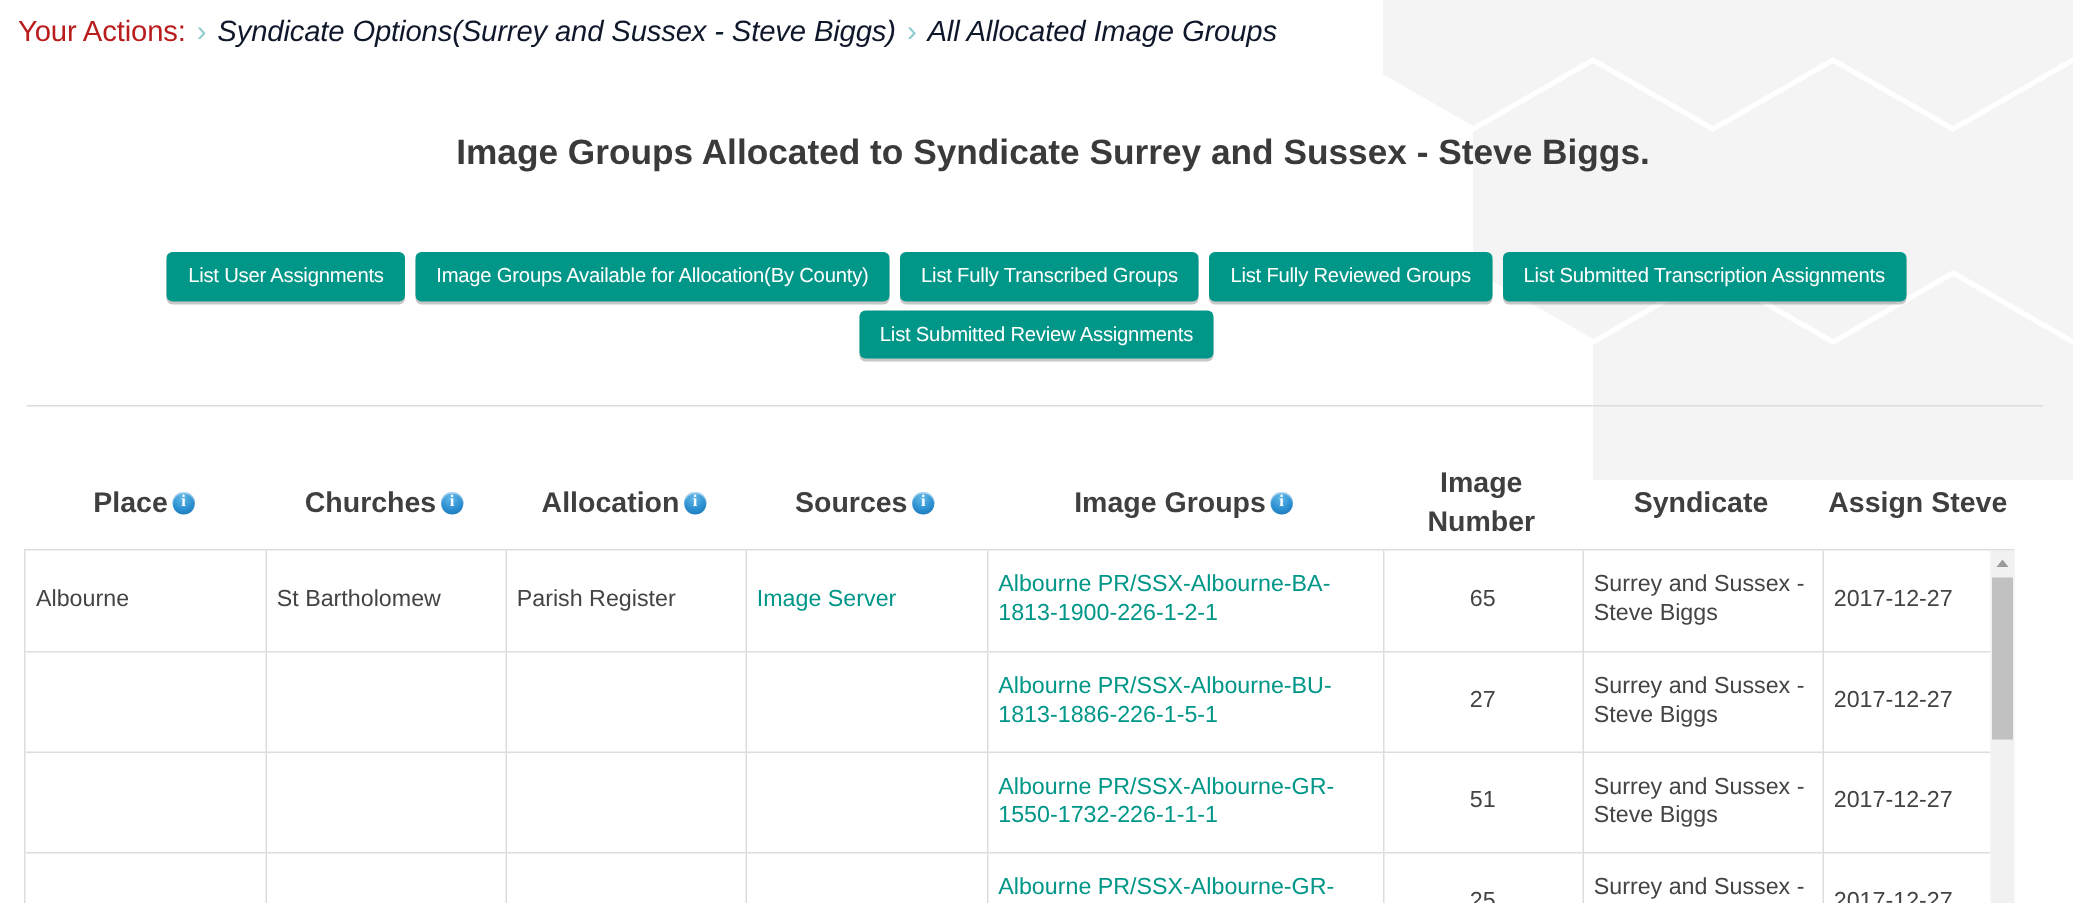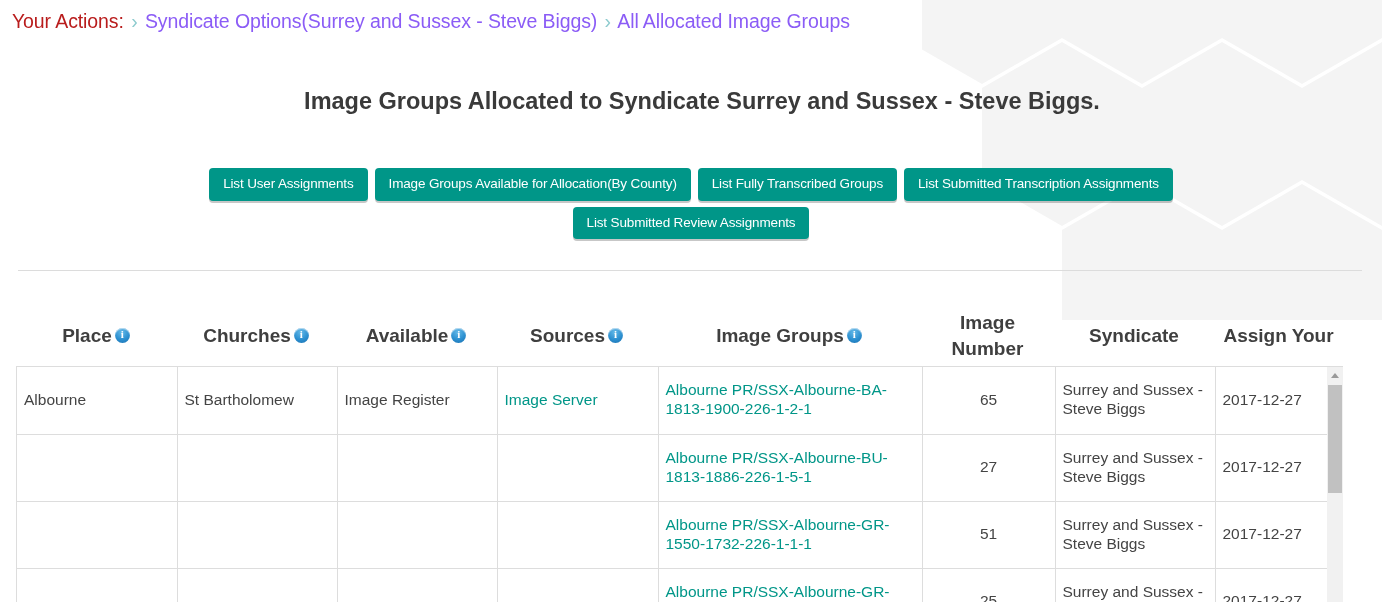--- a/index.html
+++ b/index.html
@@ -36,23 +36,24 @@
     left: 12px;
     top: 10px;
     font-size: 19.5px;
     color: #6fbfc4;
     white-space: nowrap;
     z-index: 3;
     letter-spacing: -0.1px;
   }
   #breadcrumb .crumb-label { color: #b91c1c; }
   #breadcrumb .crumb-link {
-    color: #8b5cf6;
+    color: #0f172a;
     text-decoration: none;
     cursor: pointer;
+    font-style: italic;
   }
   #breadcrumb .crumb-sep {
     color: #8dcbce;
     padding: 0 2px;
   }
 
   
   #page-title {
     position: absolute;
     left: 0; right: 0;
@@ -254,79 +255,80 @@
     <a class="crumb-link" href="#">All Allocated Image Groups</a>
   </div>
 
   <h1 id="page-title">Image Groups Allocated to Syndicate Surrey and Sussex - Steve Biggs.</h1>
 
   <div id="button-bar">
     <div class="btn-row row1">
       <button class="action-btn">List User Assignments</button>
       <button class="action-btn">Image Groups Available for Allocation(By County)</button>
       <button class="action-btn">List Fully Transcribed Groups</button>
+      <button class="action-btn">List Fully Reviewed Groups</button>
       <button class="action-btn">List Submitted Transcription Assignments</button>
     </div>
     <div class="btn-row row2">
       <button class="action-btn">List Submitted Review Assignments</button>
     </div>
   </div>
 
   <div id="divider"></div>
 
   <div id="table-header">
     <div class="th" style="width:160px">
       <span class="th-label">Place</span>
       <span class="info-icon"></span>
     </div>
     <div class="th" style="width:160px">
       <span class="th-label">Churches</span>
       <span class="info-icon"></span>
     </div>
     <div class="th" style="width:160px">
-      <span class="th-label">Available</span>
+      <span class="th-label">Allocation</span>
       <span class="info-icon"></span>
     </div>
     <div class="th" style="width:161px">
       <span class="th-label">Sources</span>
       <span class="info-icon"></span>
     </div>
     <div class="th" style="width:264px">
       <span class="th-label">Image Groups</span>
       <span class="info-icon"></span>
     </div>
     <div class="th" style="width:133px">
       <span>Image Number</span>
     </div>
     <div class="th" style="width:160px">
       <span class="th-label">Syndicate</span>
     </div>
     <div class="th" style="width:129px">
-      <span class="th-label">Assign Your</span>
+      <span class="th-label">Assign Steve</span>
     </div>
   </div>
 
   <div id="table-wrap">
     <div id="table-scroll">
       <table class="data-table">
         <colgroup>
           <col style="width:160px">
             <col style="width:160px">
             <col style="width:160px">
           <col style="width:161px">
             <col style="width:264px">
             <col style="width:133px">
           <col style="width:160px">
             <col style="width:129px">
         </colgroup>
         <tbody id="table-body">
             <tr>
               <td>Albourne</td>
               <td>St Bartholomew</td>
-              <td>Image Register</td>
+              <td>Parish Register</td>
               <td><a class="cell-link" href="#">Image Server</a></td>
               <td class="c-link"><a href="#">Albourne PR/SSX-Albourne-BA-1813-1900-226-1-2-1</a></td>
               <td class="c-num">65</td>
               <td>Surrey and Sussex - Steve Biggs</td>
               <td>2017-12-27</td>
             </tr>
             <tr>
               <td></td>
               <td></td>
               <td></td>

